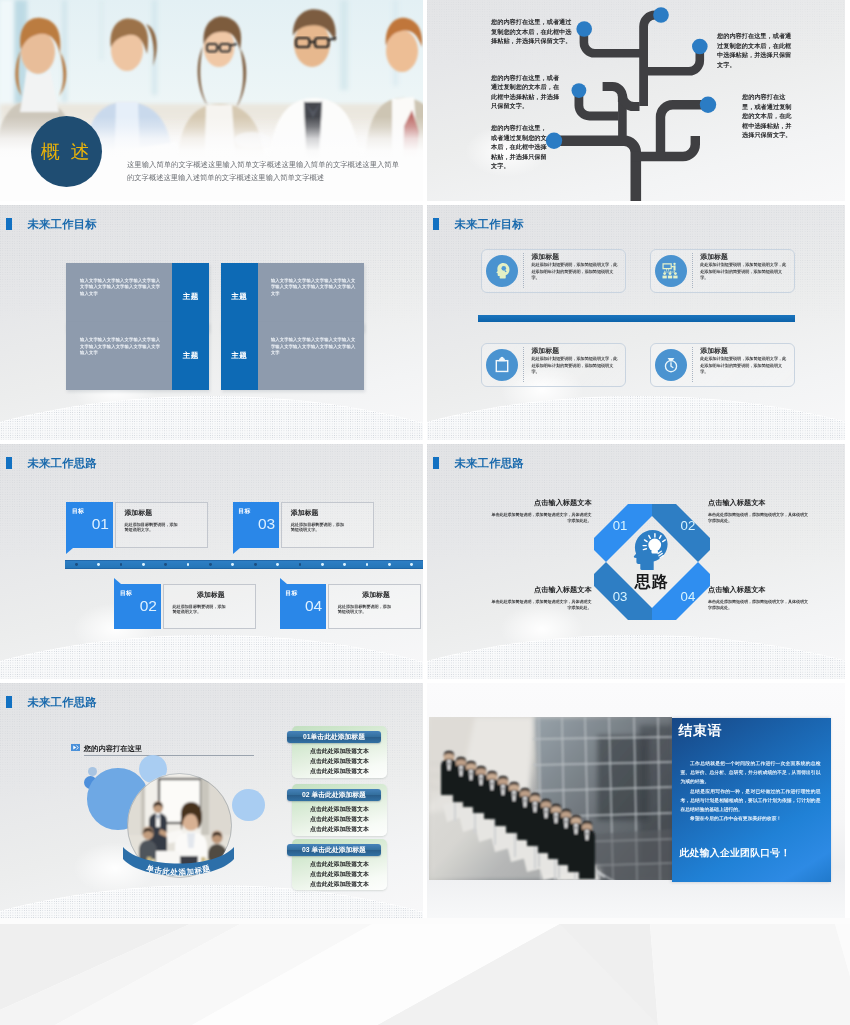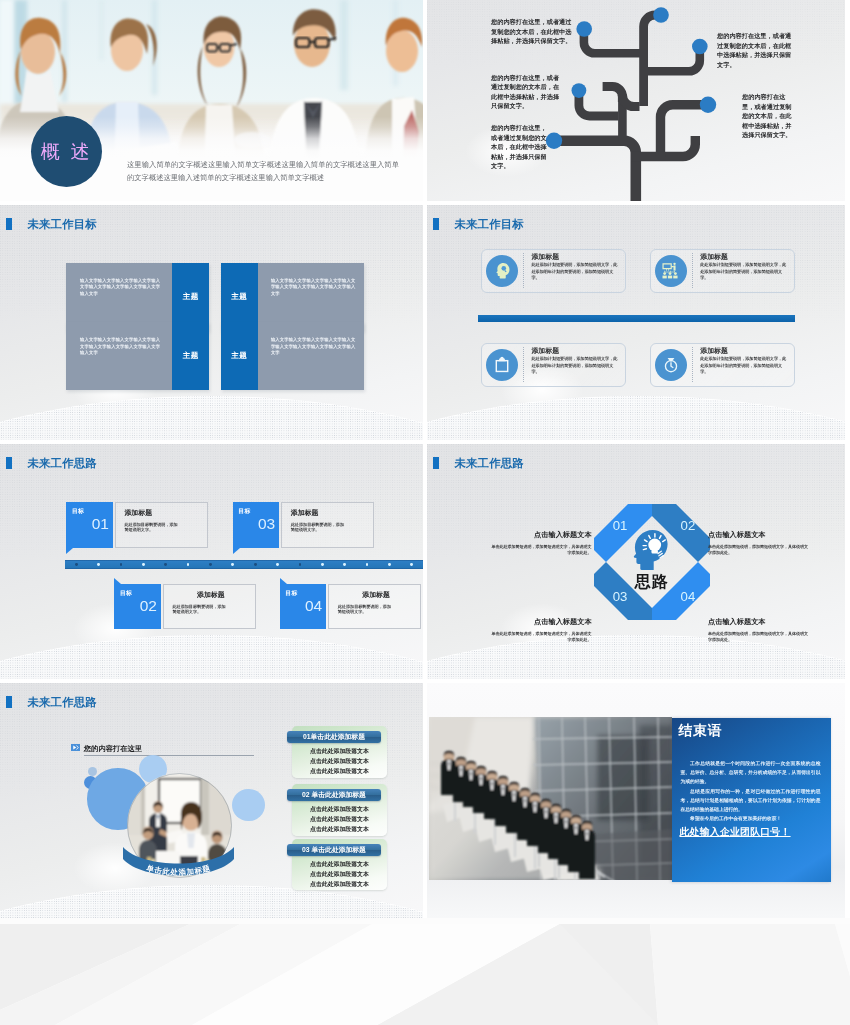--- a/index.html
+++ b/index.html
@@ -20,21 +20,21 @@
 .ttl{position:absolute;display:flex;align-items:center;gap:15px;}
 .ttl .sq{width:6.8px;height:12px;background:#1271c2;}
 .ttl .tx{font-size:11.4px;font-weight:bold;color:#1a6aad;letter-spacing:.2px;line-height:12px;}
 
 .s1{left:0;top:-34px;width:423px;height:235px;background:#fff;}
 .s1-photo{position:absolute;left:0;top:34px;width:423px;height:201px;overflow:hidden;}
 .s1-fade{position:absolute;left:0;top:0;width:423px;height:201px;
   background:linear-gradient(to bottom,rgba(253,253,253,0) 58%,rgba(252,252,253,.28) 63%,rgba(252,252,253,.78) 69%,rgba(253,253,253,.98) 75%,#fdfdfd 79%);}
 .s1 .s1-circle{position:absolute;left:31px;top:150px;width:71px;height:71px;border-radius:50%;
   background:#1f4d72;display:flex;align-items:center;justify-content:center;}
-.s1 .s1-circle span{color:#f0abfc;font-size:19px;letter-spacing:3px;font-family:"Liberation Serif",serif;}
+.s1 .s1-circle span{color:#eab308;font-size:19px;letter-spacing:3px;font-family:"Liberation Serif",serif;}
 .s1-text{position:absolute;left:127px;top:192px;width:272px;font-size:7.3px;line-height:13px;
   color:#6a6d72;font-family:"Liberation Serif",serif;text-align:justify;}
 
 .s2{left:427px;top:-34px;width:418px;height:235px;}
 .s2 .tree{position:absolute;left:0;top:0;}
 .s2-t{position:absolute;font-size:6.2px;line-height:9.6px;color:#2a2b2d;font-weight:bold;}
 .s2-t1{left:64px;top:51px;width:82px;}
 .s2-t2{left:64px;top:106.5px;width:73px;}
 .s2-t3{left:64px;top:157px;width:56px;}
 .s2-t4{left:290px;top:65px;width:75px;}
@@ -107,21 +107,21 @@
 .s5bar .d{width:2.8px;height:2.8px;border-radius:50%;flex:none;}
 .s5bar .d.dk{background:#1b4e80;}
 .s5bar .d.lt{background:#d9f2ff;}
 
 .s6{left:427px;top:444px;width:418px;height:235px;}
 .s6ttl{left:5.6px;top:13.4px;}
 .s6 .oct{position:absolute;left:166.7px;top:59.7px;}
 .s6lab{position:absolute;left:166.7px;top:128px;width:116px;text-align:center;
   font-size:16px;font-weight:bold;color:#18191b;letter-spacing:1px;}
 .s6t{position:absolute;width:102px;}
-.s6t .s6h{font-size:7.2px;font-weight:bold;color:#1f2022;line-height:8px;margin-top:32px;}
+.s6t .s6h{font-size:7.2px;font-weight:bold;color:#1f2022;line-height:8px;}
 .s6t .s6p{font-size:4.0px;line-height:6.1px;color:#3b3c3e;font-weight:bold;margin-top:5px;text-align:right;}
 .s6t.t1{left:62.6px;top:54.5px;text-align:right;}
 .s6t.t2{left:281px;top:54.5px;text-align:left;}
 .s6t.t3{left:62.6px;top:142px;text-align:right;}
 .s6t.t4{left:281px;top:142px;text-align:left;}
 .s6t.t2 .s6p,.s6t.t4 .s6p{text-align:left;}
 
 .s7{left:0;top:683px;width:423px;height:235px;}
 .s7ttl{left:5.6px;top:13.4px;}
 .s7sub{position:absolute;left:70.9px;top:61px;display:flex;align-items:flex-start;}
@@ -156,21 +156,21 @@
   background:linear-gradient(to bottom,#fbfbfc 0%,#f6f6f7 58%,#edeef0 78%,#f7f8f9 100%);}
 .s8photo svg{filter:saturate(.85) brightness(.97);}
 .s8photo{position:absolute;left:1.5px;top:33.5px;width:243px;height:163.5px;overflow:hidden;}
 .s8panel{position:absolute;left:244.5px;top:35px;width:159px;height:163.5px;
   background:linear-gradient(148deg,#174785 0%,#1a63ad 32%,#2081d6 68%,#2d8ae4 88%,#2079cb 100%);
   box-shadow:-1px 0 3px rgba(30,50,80,.25);}
 .s8h{font-size:13.8px;font-weight:bold;color:#fff;padding:4px 0 0 7px;letter-spacing:.8px;line-height:18px;}
 .s8p{font-size:4.8px;line-height:9.2px;color:#eaf4fd;font-weight:bold;padding:0 10px 0 9px;
   text-indent:9.6px;text-align:justify;margin:0;}
 .s8p.first{margin-top:19px;}
-.s8slog{font-size:9.8px;font-weight:bold;color:#fff;padding:0 4px 0 8px;margin-top:3px;letter-spacing:.3px;text-decoration:underline;}
+.s8slog{font-size:9.8px;font-weight:bold;color:#fff;padding:0 4px 0 8px;margin-top:24px;letter-spacing:.3px;}
 
 
 .botstrip{position:absolute;left:0;top:918px;width:850px;height:107px;overflow:hidden;}
 
 </style>
 </head>
 <body>
 
 <div class="sheet">
 

